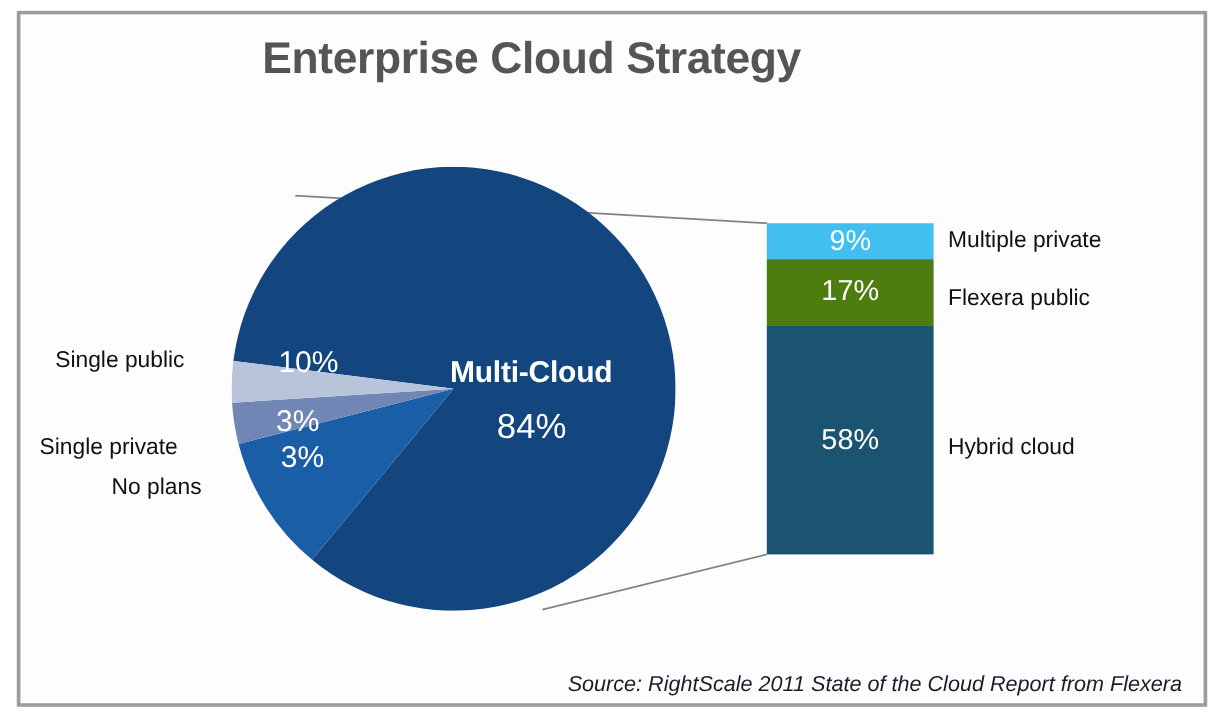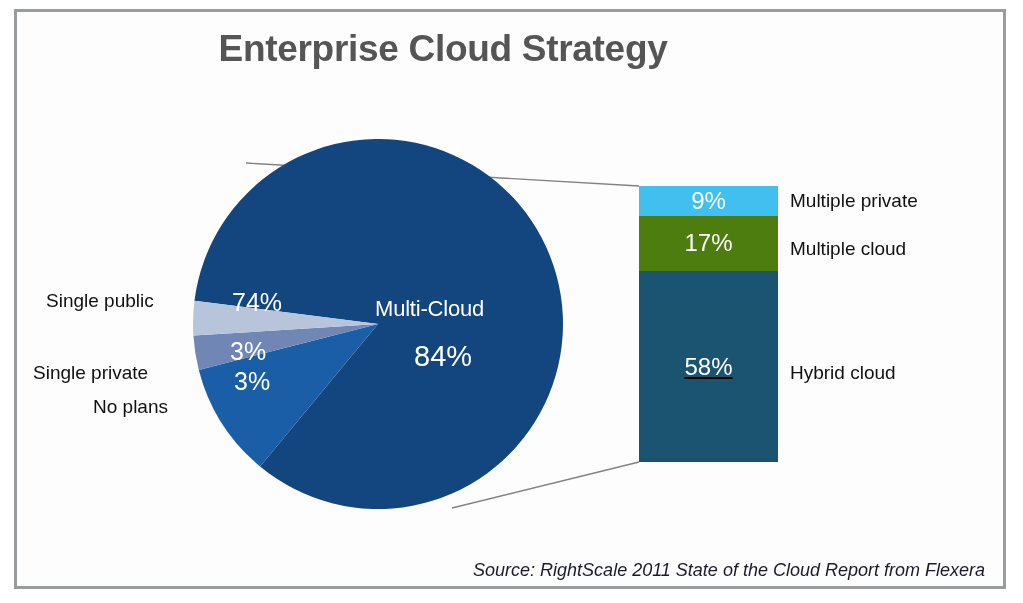--- a/index.html
+++ b/index.html
@@ -71,22 +71,23 @@
   .pie-inner-label {
     position: absolute;
     color: #ffffff;
     font-size: 25px;
     white-space: nowrap;
     pointer-events: none;
   }
   #label-multicloud-name {
     left: 375px;
     top: 296px;
-    font-size: 22px;
+    font-size: 25px;
     letter-spacing: -0.2px;
+    font-weight: bold;
   }
   #label-multicloud-value {
     left: 414px;
     top: 340px;
     font-size: 29px;
   }
   #label-pct-public { left: 232px; top: 288px; }
   #label-pct-private { left: 230px; top: 337px; }
   #label-pct-noplans { left: 234px; top: 367px; }
 
@@ -158,39 +159,39 @@
       <path fill="#1b5ea8" d="M 185 185 L 67.08 327.54 A 185 185 0 0 1 5.81 231.01 Z"></path>
 
       <path fill="#7087b5" d="M 185 185 L 5.81 231.01 A 185 185 0 0 1 0.37 196.62 Z"></path>
 
       <path fill="#b8c4da" d="M 185 185 L 0.37 196.62 A 185 185 0 0 1 1.46 161.81 Z"></path>
     </svg>
   </div>
 
   <div class="pie-inner-label" id="label-multicloud-name">Multi-Cloud</div>
   <div class="pie-inner-label" id="label-multicloud-value">84%</div>
-  <div class="pie-inner-label" id="label-pct-public">74%</div>
+  <div class="pie-inner-label" id="label-pct-public">10%</div>
   <div class="pie-inner-label" id="label-pct-private">3%</div>
   <div class="pie-inner-label" id="label-pct-noplans">3%</div>
 
   <div class="side-label" id="label-single-public">Single public</div>
   <div class="side-label" id="label-single-private">Single private</div>
   <div class="side-label" id="label-no-plans">No plans</div>
 
   <div id="bar-wrap">
     <div class="bar-seg" style="height:29.57px;background:#41c0f0;">
       <span class="bar-seg-value">9%</span>
     </div>
     <div class="bar-seg" style="height:55.86px;background:#4d7c0f;">
       <span class="bar-seg-value">17%</span>
     </div>
-    <div class="bar-seg" style="height:190.57px;background:#1b5471;text-decoration:underline;">
+    <div class="bar-seg" style="height:190.57px;background:#1b5471;">
       <span class="bar-seg-value">58%</span>
     </div>
   </div>
 
   <div class="bar-legend-label" style="top:190px;">Multiple private</div>
-  <div class="bar-legend-label" style="top:238px;">Multiple cloud</div>
+  <div class="bar-legend-label" style="top:238px;">Flexera public</div>
   <div class="bar-legend-label" style="top:362px;">Hybrid cloud</div>
 
   <div id="source-note">Source: RightScale 2011 State of the Cloud Report from Flexera</div>
 
 </div>
 
 </body></html>

